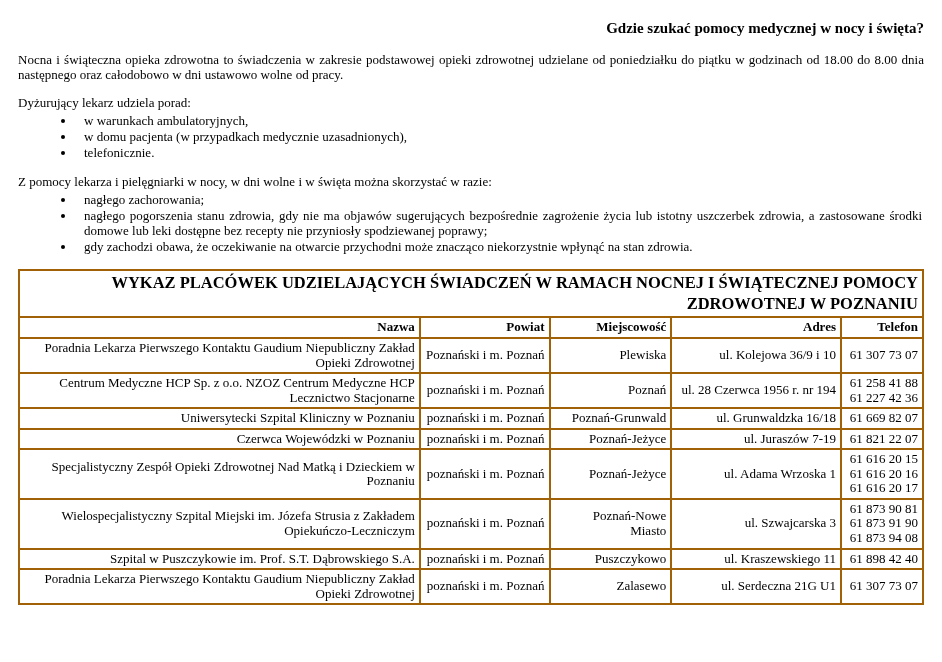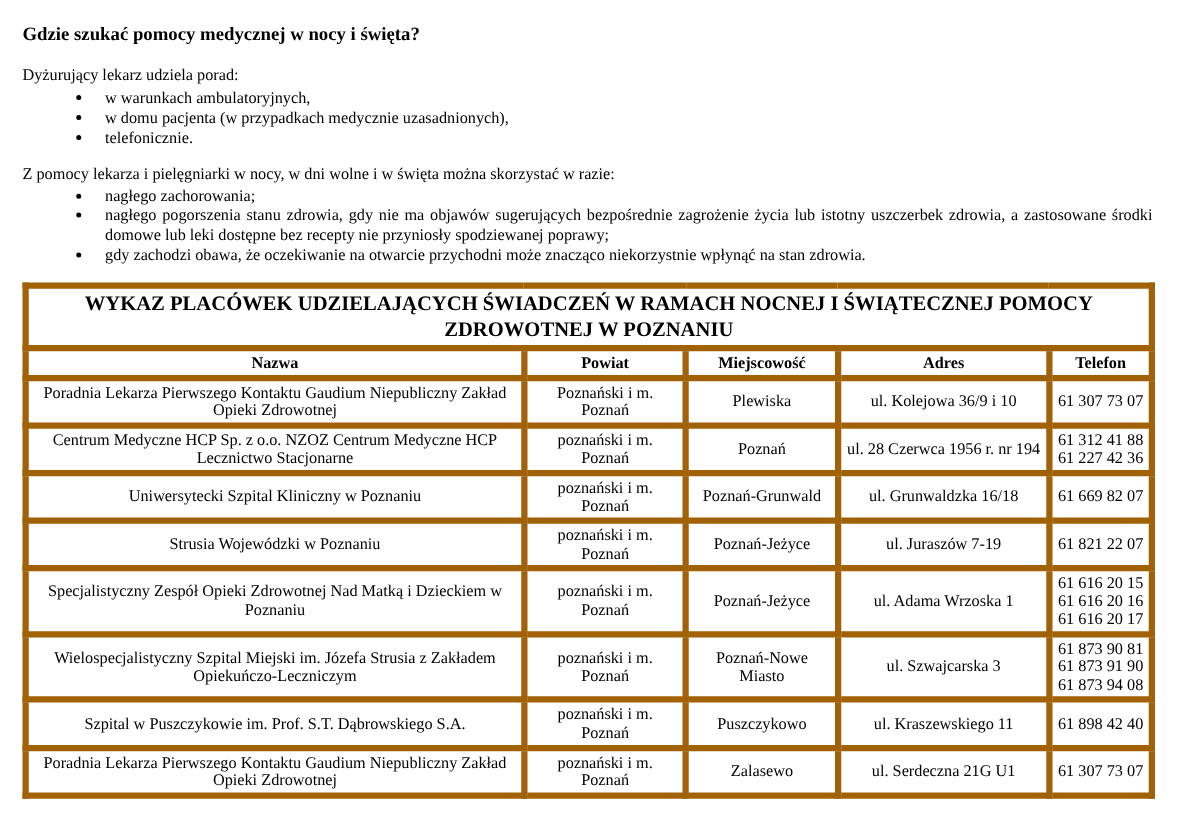--- a/index.html
+++ b/index.html
@@ -10,21 +10,21 @@
     font-family: "Liberation Serif", "DejaVu Serif", serif;
     color: #000000;
     overflow: hidden;
   }
   .page {
     width: 942px;
     height: 662px;
     padding: 20px 18px 0 18px;
   }
   .doc-title {
-    text-align: left;
+    text-align: right;
     font-weight: bold;
     font-size: 15px;
     margin-bottom: 15px;
   }
   .para {
     font-size: 13px;
     line-height: 1.16;
     text-align: justify;
   }
   .bold { font-weight: bold; }
@@ -43,44 +43,45 @@
   .gap-sm { margin-top: 11px; }
   table.facilities {
     width: 906px;
     margin-top: 14px;
     border-collapse: collapse;
     border: 2px solid #000;
     font-size: 13px;
     line-height: 1.12;
   }
   table.facilities td, table.facilities th {
-    border: 5px solid #a16207;
+    border: 2px solid #a16207;
     padding: 2px 4px;
     vertical-align: middle;
-    text-align: center;
+    text-align: right;
   }
   td.tbl-title {
     text-align: center;
     font-weight: bold;
     font-size: 16.5px;
     line-height: 1.25;
     padding: 3px 40px;
     border-bottom: 2px solid #000;
   }
   th { font-size: 13px; }
   td.cell { white-space: pre-line; margin-top: 42px; }
   td.phone { white-space: pre; }
 </style>
 </head>
 <body>
 
 <div class="page">
 
   <div class="doc-title">Gdzie szukać pomocy medycznej w nocy i święta?</div>
 
+  <div class="para">Nocna i świąteczna opieka zdrowotna to świadczenia w zakresie podstawowej opieki zdrowotnej udzielane od poniedziałku do piątku w godzinach od 18.00 do 8.00 dnia następnego oraz całodobowo w dni ustawowo wolne od pracy.</div>
 
   <div class="section-heading">Dyżurujący lekarz udziela porad:</div>
   <ul class="bullets">
     <li>w warunkach ambulatoryjnych,</li>
     <li>w domu pacjenta (w przypadkach medycznie uzasadnionych),</li>
     <li>telefonicznie.</li>
   </ul>
 
   <div class="section-heading">Z pomocy lekarza i pielęgniarki w nocy, w dni wolne i w święta można skorzystać w razie:</div>
   <ul class="bullets wide gap-sm">
@@ -113,32 +114,32 @@
         <td class="cell">Poznański i m. Poznań</td>
         <td class="cell">Plewiska</td>
         <td class="cell">ul. Kolejowa 36/9 i 10</td>
         <td class="phone">61 307 73 07</td>
       </tr>
       <tr>
         <td class="cell">Centrum Medyczne HCP Sp. z o.o. NZOZ Centrum Medyczne HCP Lecznictwo Stacjonarne</td>
         <td class="cell">poznański i m. Poznań</td>
         <td class="cell">Poznań</td>
         <td class="cell">ul. 28 Czerwca 1956 r. nr 194</td>
-        <td class="phone">61 312 41 88
+        <td class="phone">61 258 41 88
 61 227 42 36</td>
       </tr>
       <tr>
         <td class="cell">Uniwersytecki Szpital Kliniczny w Poznaniu</td>
         <td class="cell">poznański i m. Poznań</td>
         <td class="cell">Poznań-Grunwald</td>
         <td class="cell">ul. Grunwaldzka 16/18</td>
         <td class="phone">61 669 82 07</td>
       </tr>
       <tr>
-        <td class="cell">Strusia Wojewódzki w Poznaniu</td>
+        <td class="cell">Czerwca Wojewódzki w Poznaniu</td>
         <td class="cell">poznański i m. Poznań</td>
         <td class="cell">Poznań-Jeżyce</td>
         <td class="cell">ul. Juraszów 7-19</td>
         <td class="phone">61 821 22 07</td>
       </tr>
       <tr>
         <td class="cell">Specjalistyczny Zespół Opieki Zdrowotnej Nad Matką i Dzieckiem w Poznaniu</td>
         <td class="cell">poznański i m. Poznań</td>
         <td class="cell">Poznań-Jeżyce</td>
         <td class="cell">ul. Adama Wrzoska 1</td>

